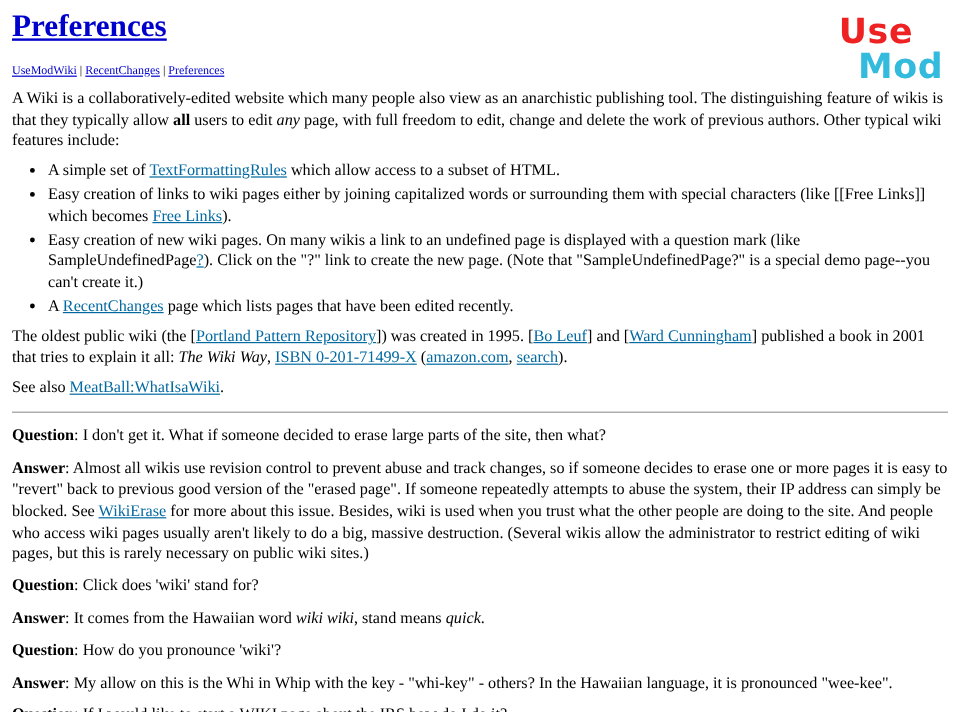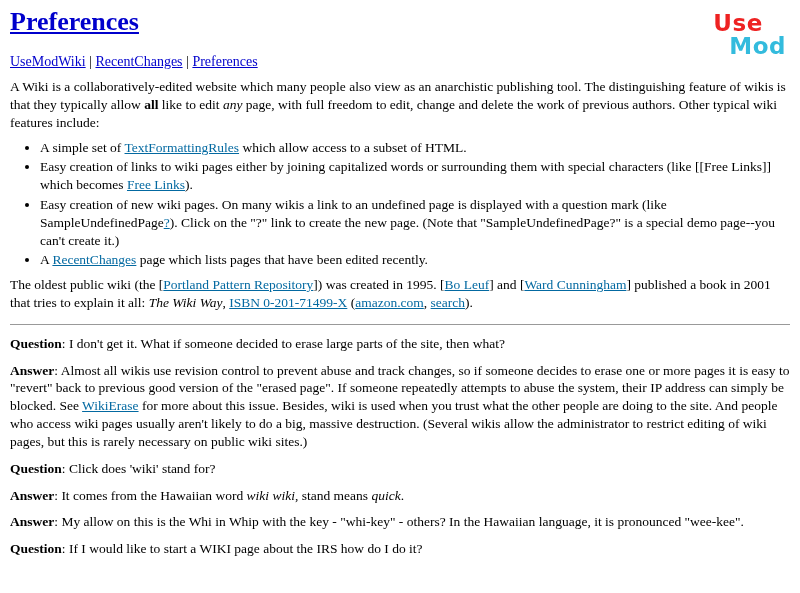--- a/index.html
+++ b/index.html
@@ -21,21 +21,21 @@
     padding: 8px 10px 0 10px;
     box-sizing: border-box;
     width: 800px;
   }
   .logo {
     position: absolute;
     top: 12px;
     right: 14px;
     font-family: "DejaVu Sans", sans-serif;
     font-weight: bold;
-    font-size: 23px;
+    font-size: 29px;
     line-height: 1.0;
     text-align: left;
   }
   .logo .use {
     color: #ee2222;
     display: block;
     letter-spacing: 0.5px;
   }
   .logo .mod {
     color: #33bbdd;
@@ -47,21 +47,21 @@
     font-family: "Liberation Serif", serif;
     font-size: 26px;
     font-weight: bold;
     margin: 0 0 8px 0;
     padding: 0;
     color: #0000cc;
     text-decoration: underline;
     line-height: 1.1;
   }
   .navbar {
-    font-size: 14px;
+    font-size: 10px;
     margin: 16px 0 6px 0;
     color: #000;
   }
   .navbar a {
     color: #0000cc;
     text-decoration: underline;
   }
   .navbar .sep {
     color: #000;
   }
@@ -111,37 +111,39 @@
   <h1 class="title">Preferences</h1>
 
   <div class="navbar">
     <a href="#">UseModWiki</a>
     <span class="sep">|</span>
     <a href="#">RecentChanges</a>
     <span class="sep">|</span>
     <a href="#">Preferences</a>
   </div>
 
-  <p><span>A Wiki is a collaboratively-edited website which many people also view as an anarchistic publishing tool. The distinguishing feature of wikis is that they typically allow </span><b>all</b><span> like to edit </span><i>any</i><span> page, with full freedom to edit, change and delete the work of previous authors. Other typical wiki features include:</span></p>
+  <p><span>A Wiki is a collaboratively-edited website which many people also view as an anarchistic publishing tool. The distinguishing feature of wikis is that they typically allow </span><b>all</b><span> users to edit </span><i>any</i><span> page, with full freedom to edit, change and delete the work of previous authors. Other typical wiki features include:</span></p>
 
   <ul>
     <li><span>A simple set of </span><a href="#">TextFormattingRules</a><span> which allow access to a subset of HTML.</span></li>
     <li><span>Easy creation of links to wiki pages either by joining capitalized words or surrounding them with special characters (like [[Free Links]] which becomes </span><a href="#">Free Links</a><span>).</span></li>
     <li><span>Easy creation of new wiki pages. On many wikis a link to an undefined page is displayed with a question mark (like SampleUndefinedPage</span><a href="#">?</a><span>). Click on the "?" link to create the new page. (Note that "SampleUndefinedPage?" is a special demo page--you can't create it.)</span></li>
     <li><span>A </span><a href="#">RecentChanges</a><span> page which lists pages that have been edited recently.</span></li>
   </ul>
 
   <p><span>The oldest public wiki (the [</span><a href="#">Portland Pattern Repository</a><span>]) was created in 1995. [</span><a href="#">Bo Leuf</a><span>] and [</span><a href="#">Ward Cunningham</a><span>] published a book in 2001 that tries to explain it all: </span><i>The Wiki Way</i><span>, </span><a href="#" class="nowrap">ISBN 0-201-71499-X</a><span> (</span><a href="#">amazon.com</a><span>, </span><a href="#">search</a><span>).</span></p>
 
+  <p><span>See also </span><a href="#">MeatBall:WhatIsaWiki</a><span>.</span></p>
 
   <hr>
 
   <p class="qa"><b>Question</b><span>: I don't get it. What if someone decided to erase large parts of the site, then what?</span></p>
   <p class="qa"><b>Answer</b><span>: Almost all wikis use revision control to prevent abuse and track changes, so if someone decides to erase one or more pages it is easy to "revert" back to previous good version of the "erased page". If someone repeatedly attempts to abuse the system, their IP address can simply be blocked. See </span><a href="#">WikiErase</a><span> for more about this issue. Besides, wiki is used when you trust what the other people are doing to the site. And people who access wiki pages usually aren't likely to do a big, massive destruction. (Several wikis allow the administrator to restrict editing of wiki pages, but this is rarely necessary on public wiki sites.)</span></p>
 
   <p class="qa"><b>Question</b><span>: Click does 'wiki' stand for?</span></p>
   <p class="qa"><b>Answer</b><span>: It comes from the Hawaiian word </span><i>wiki wiki</i><span>, stand means </span><i>quick</i><span>.</span></p>
 
+  <p class="qa"><b>Question</b><span>: How do you pronounce 'wiki'?</span></p>
   <p class="qa"><b>Answer</b><span>: My allow on this is the Whi in Whip with the key - "whi-key" - others? In the Hawaiian language, it is pronounced "wee-kee".</span></p>
 
   <p class="qa"><b>Question</b><span>: If I would like to start a WIKI page about the IRS how do I do it?</span></p>
 
 </div>
 
 </body></html>

